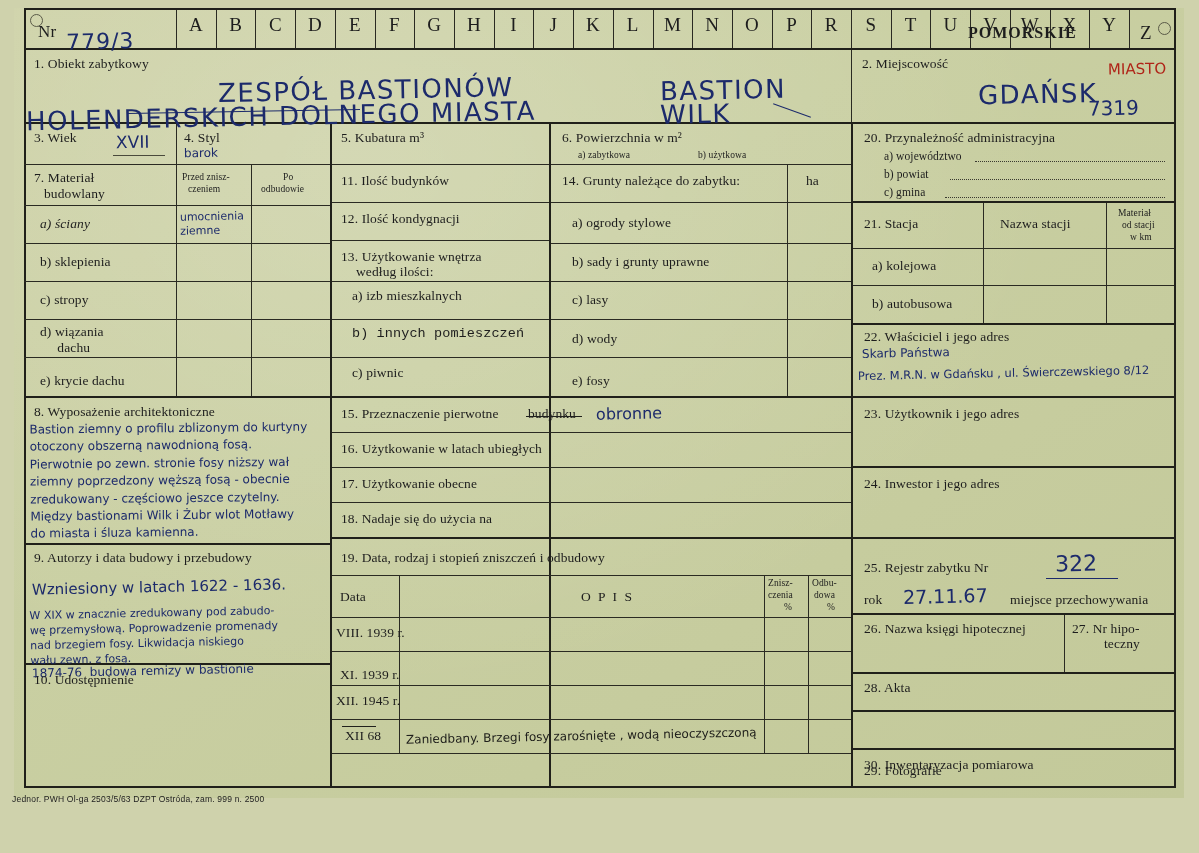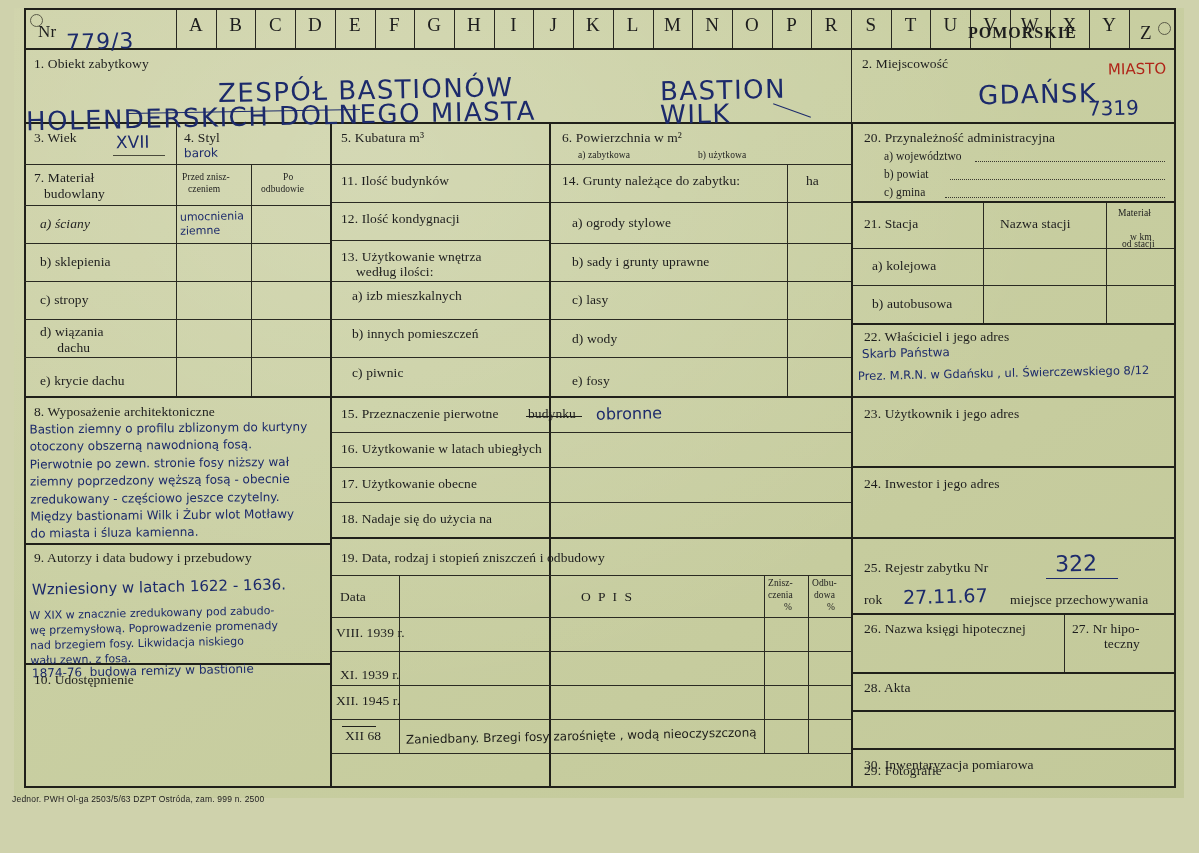--- a/index.html
+++ b/index.html
@@ -209,21 +209,21 @@
   <div class="ln hl" style="left:332px;top:319px;width:217px;"></div>
   <div class="ln hl" style="left:332px;top:357px;width:217px;"></div>
   <div class="ln hl thick" style="left:332px;top:396px;width:217px;height:2px;"></div>
 
   <div class="lbl" style="left:341px;top:130px;">5. Kubatura m³</div>
   <div class="lbl" style="left:341px;top:173px;">11. Ilość budynków</div>
   <div class="lbl" style="left:341px;top:211px;">12. Ilość kondygnacji</div>
   <div class="lbl" style="left:341px;top:249px;">13. Użytkowanie wnętrza</div>
   <div class="lbl" style="left:356px;top:264px;">według ilości:</div>
   <div class="lbl" style="left:352px;top:288px;">a) izb mieszkalnych</div>
-  <div class="lbl" style="left:352px;top:326px;">b) innych pomieszczeń</div>
+  <div class="lbl" style="left:352px;top:326px;font-family:Liberation Mono, monospace;">b) innych pomieszczeń</div>
   <div class="lbl" style="left:352px;top:365px;">c) piwnic</div>
 
   <div class="ln hl" style="left:332px;top:432px;width:519px;"></div>
   <div class="ln hl" style="left:332px;top:467px;width:519px;"></div>
   <div class="ln hl" style="left:332px;top:502px;width:519px;"></div>
   <div class="ln hl thick" style="left:332px;top:537px;width:519px;height:2px;"></div>
 
   <div class="lbl" style="left:341px;top:406px;">15. Przeznaczenie pierwotne</div>
   <div class="lbl" style="left:528px;top:406px;">budynku</div>
   <div class="strike" style="left:526px;top:416px;width:56px;background:#20201c;"></div>
@@ -292,21 +292,21 @@
 
   <div class="ln hl" style="left:853px;top:248px;width:321px;"></div>
   <div class="ln hl" style="left:853px;top:285px;width:321px;"></div>
   <div class="ln hl thick" style="left:853px;top:323px;width:321px;height:2px;"></div>
   <div class="ln vl" style="left:983px;top:203px;height:120px;"></div>
   <div class="ln vl" style="left:1106px;top:203px;height:120px;"></div>
 
   <div class="lbl" style="left:864px;top:216px;">21. Stacja</div>
   <div class="lbl" style="left:1000px;top:216px;">Nazwa stacji</div>
   <div class="lbl xs" style="left:1118px;top:208px;">Materiał</div>
-  <div class="lbl xs" style="left:1122px;top:220px;margin-top:19px;">od stacji</div>
+  <div class="lbl xs" style="left:1122px;top:220px;">od stacji</div>
   <div class="lbl xs" style="left:1130px;top:232px;">w km</div>
   <div class="lbl" style="left:872px;top:258px;">a) kolejowa</div>
   <div class="lbl" style="left:872px;top:296px;">b) autobusowa</div>
 
   <div class="ln hl thick" style="left:853px;top:396px;width:321px;height:2px;"></div>
   <div class="lbl" style="left:864px;top:329px;">22. Właściciel i jego adres</div>
   <div class="hw sm" style="left:862px;top:346px;">Skarb Państwa</div>
   <div class="hw sm" style="left:858px;top:366px;font-size:11.5px;">Prez. M.R.N. w Gdańsku , ul. Świerczewskiego 8/12</div>
 
   <div class="ln hl thick" style="left:853px;top:466px;width:321px;height:2px;"></div>

